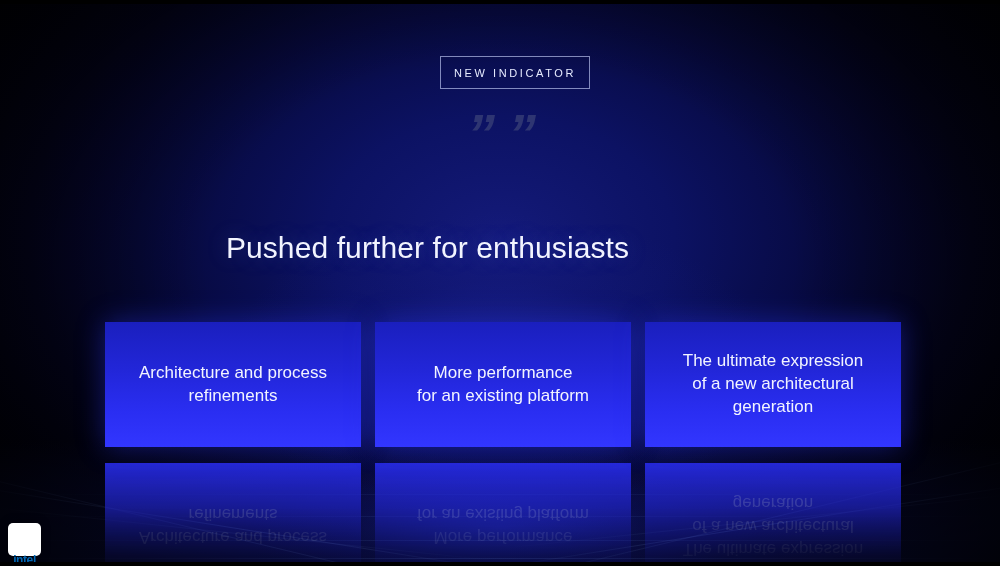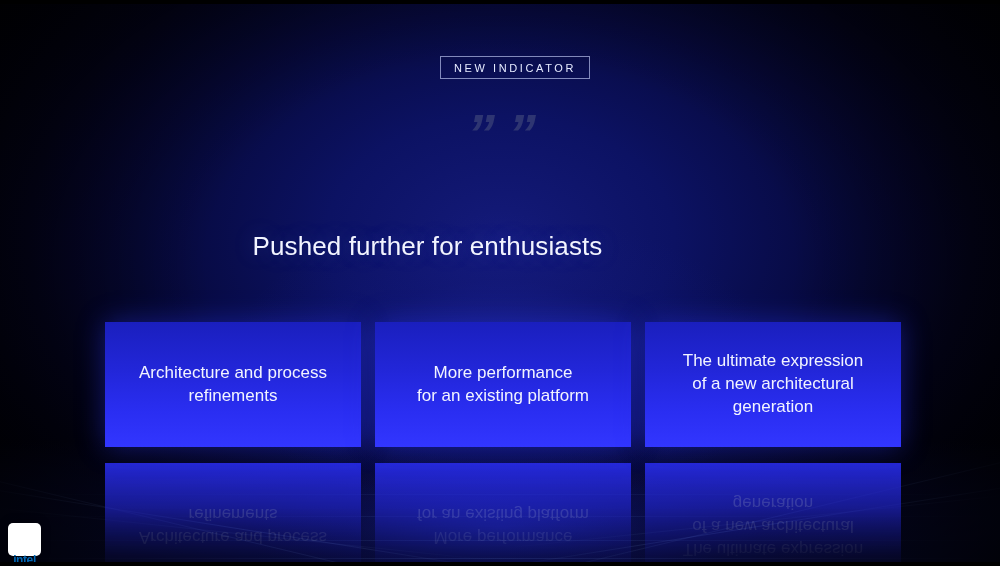--- a/index.html
+++ b/index.html
@@ -70,21 +70,21 @@
   }
   .floor-glow {
     position:absolute; left:50%; bottom:-40px; transform:translateX(-50%);
     width:680px; height:150px;
     background:radial-gradient(ellipse 50% 50% at 50% 50%, rgba(46,64,255,0.45) 0%, rgba(30,40,200,0.20) 45%, rgba(0,0,0,0) 78%);
   }
 
   
   .badge {
     position:absolute; left:440px; top:52px;
-    width:150px; height:23px;
+    width:150px; height:33px;
     border:1px solid rgba(205,215,255,0.62);
     display:flex; align-items:center; justify-content:center;
     z-index:20;
   }
   .badge-label {
     font-size:11px; letter-spacing:2.6px; font-weight:400;
     color:#e6ebff;
   }
 
   
@@ -108,21 +108,21 @@
     font-weight:300;
     color:#ffffff;
     letter-spacing:-1px;
     text-shadow:0 0 34px rgba(120,150,255,0.35);
   }
 
   
   .subtitle {
     position:absolute; left:0; top:227px; width:855px;
     text-align:center;
-    font-size:26px; font-weight:300; color:#f2f4ff;
+    font-size:30px; font-weight:300; color:#f2f4ff;
     letter-spacing:0.1px;
     text-shadow:0 0 22px rgba(120,150,255,0.28);
     z-index:20;
   }
 
   
   .cards {
     position:absolute; left:105px; top:318px;
     width:797px; height:125px;
     display:flex; gap:14px;

